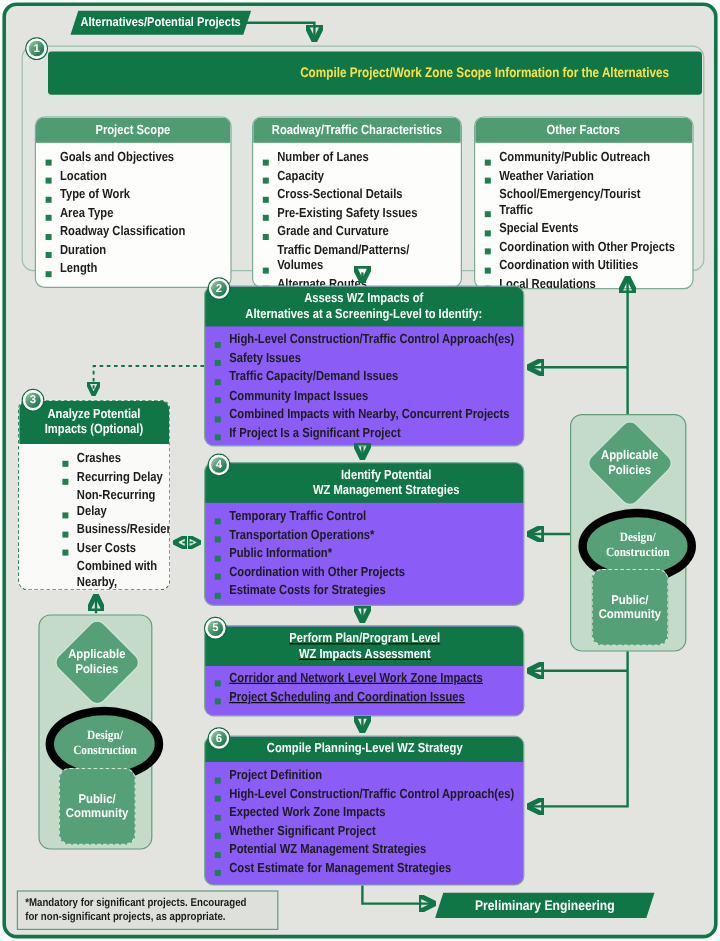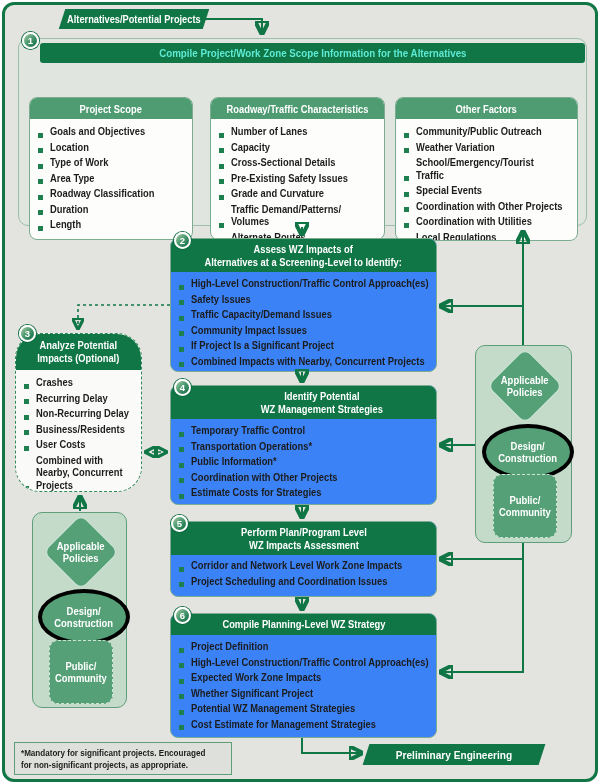--- a/index.html
+++ b/index.html
@@ -2,38 +2,38 @@
 <html><head>
 <meta charset="utf-8">
 <style>
   html,body{margin:0;padding:0;background:#fff;}
   #page{position:relative;width:600px;height:784px;background:#fff;
         font-family:"Liberation Sans","DejaVu Sans",sans-serif;overflow:hidden;}
   .frame{position:absolute;left:2px;top:2px;right:2px;bottom:2px;
          border:3px solid #107646;border-radius:12px;background:#E3E4E0;}
 
   
-  .stepbox{position:absolute;background:#3b82f6;border:1.5px solid #7CAD90;
+  .stepbox{position:absolute;background:#8b5cf6;border:1.5px solid #7CAD90;
            border-radius:8px;box-sizing:border-box;overflow:hidden;}
   .stepbox.dashed{border:1.5px dashed #2F8A57;background:#FAFBF8;}
   .hdr{background:#107646;color:#fff;font-weight:bold;text-align:center;
        white-space:pre;display:flex;align-items:center;justify-content:center;}
   .hdr .ht{transform:scaleX(.85);transform-origin:center;display:inline-block;
            font-size:11px;line-height:13px;}
   .items{list-style:none;margin:0;padding:6px 4px 0 8px;}
   .items li{display:flex;align-items:flex-end;margin-bottom:3px;}
   .bullet{flex:0 0 auto;width:5px;height:5px;background:#1E7F4F;margin:4px 7px 0 0;}
   .txt{flex:0 0 115%;font-size:11px;font-weight:bold;line-height:12.5px;color:#1C1C1C;
        white-space:pre-line;transform:scaleX(.85);transform-origin:left top;}
 
   
   .s1container{position:absolute;left:18px;top:38px;width:569px;height:188px;
                background:#E1E5E0;border:1px solid #9DBFA9;border-radius:10px;box-sizing:border-box;}
-  .s1hdr{position:absolute;left:40px;top:43px;width:545px;height:20px;border-radius:3px;
-         background:#107646;color:#5eead4;display:flex;align-items:center;justify-content:center;white-space:pre;}
+  .s1hdr{position:absolute;left:40px;top:43px;width:545px;height:36px;border-radius:3px;
+         background:#107646;color:#fde047;display:flex;align-items:center;justify-content:flex-end;white-space:pre;}
   .s1hdr .ht{font-size:11.5px;font-weight:bold;transform:scaleX(.85);transform-origin:center;}
   .colbox{position:absolute;background:#FDFDFB;border:1.5px solid #7CAD90;border-radius:8px;
           box-sizing:border-box;overflow:hidden;margin-top:24px;}
   .colhdr{height:21px;background:#4F9B72;color:#fff;font-weight:bold;display:flex;
           align-items:center;justify-content:center;white-space:pre;}
   .colhdr .ht{font-size:11px;transform:scaleX(.85);transform-origin:center;}
 
   
   .badge{position:absolute;width:17px;height:17px;border-radius:50%;
          background:linear-gradient(135deg,#A9CDA4 0%,#4F9B72 45%,#0C6B40 100%);
@@ -50,21 +50,21 @@
   
   .pgroup{position:absolute;background:#C5DBCA;border:1.5px solid #5F9E79;
           border-radius:10px;box-sizing:border-box;}
   .pshape{position:absolute;background:#55A077;color:#fff;display:flex;align-items:center;
           justify-content:center;text-align:center;}
   .plabel{font-size:10.5px;font-weight:bold;white-space:pre-line;line-height:12px;
           transform:scaleX(.9);}
   .diamond{width:52px;height:52px;border-radius:8px;transform:rotate(45deg);
            border:1px solid #CFE6D6;}
   .diamond .plabel{transform:rotate(-45deg) scaleX(.9);}
-  .ellipse{width:84px;height:48px;border-radius:50%;border:4px solid #000000;}
+  .ellipse{width:84px;height:48px;border-radius:50%;border:7px solid #000000;font-family:Liberation Serif, serif;}
   .roundrect{width:62px;height:62px;border-radius:9px;border:1px dashed #CFE6D6;}
 
   
   .footnote{position:absolute;left:14px;top:742px;width:218px;height:33px;
             background:#DEE0DB;border:1.5px solid #5F9E78;box-sizing:border-box;
             display:flex;align-items:center;padding-left:6px;}
   .footnote .ft{font-size:9.5px;font-weight:bold;color:#1C1C1C;line-height:12px;
                 white-space:pre-line;transform:scaleX(.85);transform-origin:left center;flex:0 0 117%;}
 
   svg.connectors{position:absolute;left:0;top:0;z-index:4;pointer-events:none;}
@@ -218,36 +218,36 @@
         <li>
           <span class="bullet"></span>
           <span class="txt">Traffic Capacity/Demand Issues</span>
         </li>
         <li>
           <span class="bullet"></span>
           <span class="txt">Community Impact Issues</span>
         </li>
         <li>
           <span class="bullet"></span>
+          <span class="txt">Combined Impacts with Nearby, Concurrent Projects</span>
+        </li>
+        <li>
+          <span class="bullet"></span>
           <span class="txt">If Project Is a Significant Project</span>
         </li>
-        <li>
-          <span class="bullet"></span>
-          <span class="txt">Combined Impacts with Nearby, Concurrent Projects</span>
-        </li>
       </ul>
   </div>
   <span class="badge" style="left:174px;top:232px;">2</span>
 
-  <div class="stepbox dashed" style="left:15px;top:333px;width:127px;height:159px;border-radius:25px;">
+  <div class="stepbox dashed" style="left:15px;top:333px;width:127px;height:159px;">
     <div class="hdr" style="height:36px;">
       <span class="ht">Analyze Potential
 Impacts (Optional)</span>
     </div>
-    <ul class="items" style="padding-top:6px;">
+    <ul class="items" style="padding-top:6px;margin-left:28px;">
 
     <li>
           <span class="bullet"></span>
           <span class="txt">Crashes</span>
         </li>
         <li>
           <span class="bullet"></span>
           <span class="txt">Recurring Delay</span>
         </li>
         <li>
@@ -296,21 +296,21 @@
           <span class="txt">Coordination with Other Projects</span>
         </li>
         <li>
           <span class="bullet"></span>
           <span class="txt">Estimate Costs for Strategies</span>
         </li>
       </ul>
   </div>
   <span class="badge" style="left:174px;top:379px;">4</span>
 
-  <div class="stepbox" style="left:170px;top:521px;width:267px;height:76px;">
+  <div class="stepbox" style="left:170px;top:521px;width:267px;height:76px;text-decoration:underline;">
     <div class="hdr" style="height:33px;">
       <span class="ht">Perform Plan/Program Level
 WZ Impacts Assessment</span>
     </div>
     <ul class="items" style="padding-top:4px;">
 
     <li>
           <span class="bullet"></span>
           <span class="txt">Corridor and Network Level Work Zone Impacts</span>
         </li>

